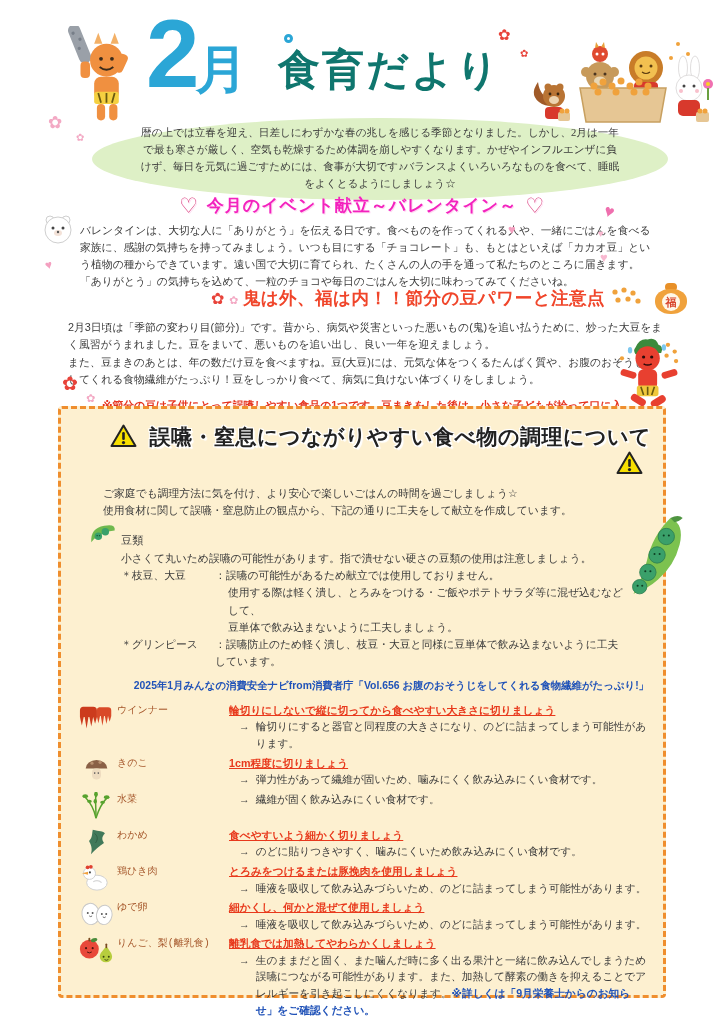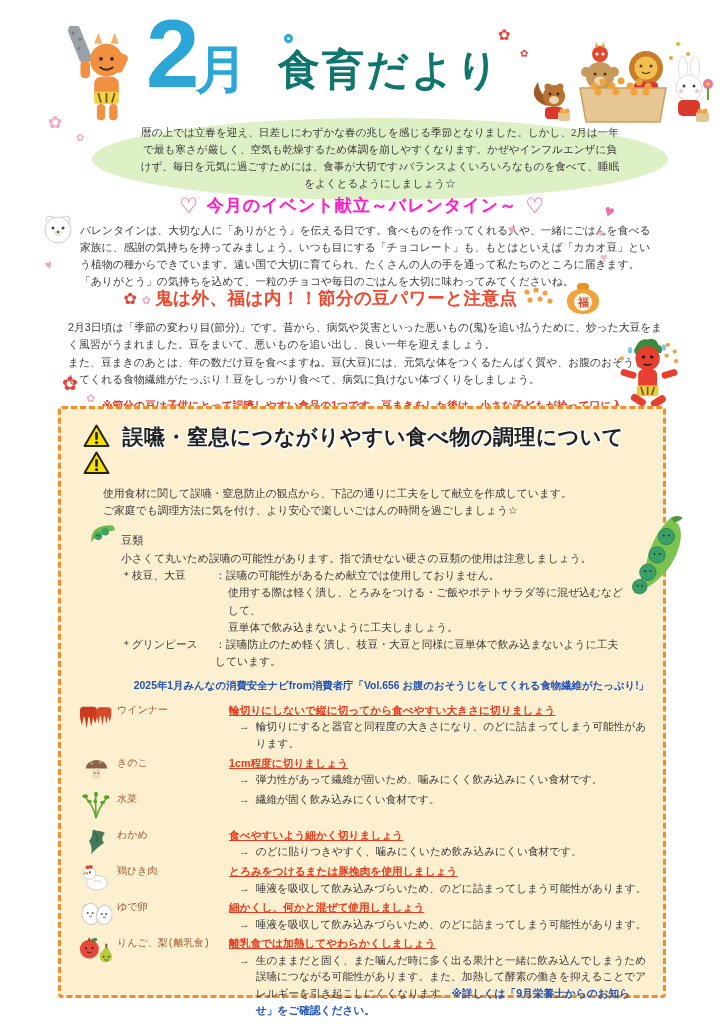--- a/index.html
+++ b/index.html
@@ -29,39 +29,39 @@
 
   
   .valentine { position:absolute; left:36px; top:194px; width:652px; }
   .valentine-title { text-align:center; font-size:17px; font-weight:bold; color:#f322be;
     text-shadow:1px 1px 0 #ffd7f2; letter-spacing:1px; }
   .valentine-title .heart-big { color:#d9417c; font-size:21px; font-weight:normal; vertical-align:-2px; padding:0 8px; }
   .valentine-body { margin:4px 30px 0 44px; font-size:10.8px; line-height:1.58; color:#3a3a3a; }
 
   
   .setsubun { position:absolute; left:36px; top:282px; width:652px; }
-  .setsubun-title-row { text-align:center; }
+  .setsubun-title-row { text-align:right; }
   .setsubun-title { font-size:17.5px; font-weight:900; color:#f0452a; letter-spacing:0.5px; }
   .bean-dots svg { vertical-align:-4px; }
   .setsubun-body { margin:5px 24px 0 32px; font-size:10.8px; line-height:1.6; color:#3a3a3a; }
   .setsubun-warning { margin:8px 60px 0 66px; font-size:10.8px; line-height:1.8;
     color:#e6331e; text-decoration:underline; font-weight:bold; }
 
   
   .fuku-bag { display:inline-block; position:relative; width:34px; height:32px; vertical-align:-10px; margin-left:6px; }
   .fuku-sack { position:absolute; left:1px; top:7px; width:32px; height:25px; background:#f0a23c;
     border-radius:46% 46% 48% 48%; }
   .fuku-knot { position:absolute; left:11px; top:1px; width:12px; height:8px; background:#e89028; border-radius:4px; }
   .fuku-circle { position:absolute; left:8px; top:11px; width:18px; height:18px; background:#fff7e8; border-radius:50%;
     display:flex; align-items:center; justify-content:center; font-size:11px; font-weight:bold; color:#d8432a; }
 
   
   .choking-box { position:absolute; left:58px; top:406px; width:608px; height:592px;
     background:#fdf0d0; border:3px dashed #ef8e2e; border-radius:4px; padding:10px 12px 8px 14px; }
-  .box-title-row { text-align:left; margin-top:4px; }
+  .box-title-row { text-align:right; margin-top:4px; }
   .box-title { font-size:21px; font-weight:900; color:#222; letter-spacing:0.5px;
     text-shadow:-1px -1px 0 #fff,1px -1px 0 #fff,-1px 1px 0 #fff,1px 1px 0 #fff,2px 2px 1px #fff; }
   .box-title-row svg { vertical-align:-4px; margin:0 8px; }
   .box-intro { margin:10px 6px 0 28px; font-size:10.8px; line-height:1.62; color:#3a3a3a; }
 
   .beans-section { position:relative; margin:12px 24px 0 46px; font-size:10.8px; line-height:1.6; color:#3a3a3a; }
   .beans-heading { font-size:11.2px; }
   .bean-row { display:flex; }
   .bean-label { width:94px; flex:none; }
   .bean-indent { padding-left:13px; }
@@ -274,22 +274,22 @@
         <circle cx="13.5" cy="18.6" r="1.6" fill="#222"></circle>
       </svg>
     <span class="box-title">誤嚥・窒息につながりやすい食べ物の調理について</span>
     <svg width="27" height="24" viewBox="0 0 27 24">
         <polygon points="13.5,1.5 25.5,22 1.5,22" fill="#f7df00" stroke="#222" stroke-width="2" stroke-linejoin="round"></polygon>
         <rect x="12.2" y="8" width="2.6" height="8" rx="1.3" fill="#222"></rect>
         <circle cx="13.5" cy="18.6" r="1.6" fill="#222"></circle>
       </svg>
   </div>
   <div class="box-intro">
+    <div>ご家庭でも調理方法に気を付け、より安心で楽しいごはんの時間を過ごしましょう☆</div>
     <div>使用食材に関して誤嚥・窒息防止の観点から、下記の通りに工夫をして献立を作成しています。</div>
-    <div>ご家庭でも調理方法に気を付け、より安心で楽しいごはんの時間を過ごしましょう☆</div>
   </div>
 
   <div class="beans-section">
     <svg class="pea-small" width="28" height="24" viewBox="0 0 24 20">
       <path d="M2,17 Q1,5 13,3 Q23,1 22,7 Q13,8 8,12 Q4,14 2,17z" fill="#6fb94e"></path>
       <circle cx="8" cy="12" r="3.2" fill="#3aa06a"></circle>
         <circle cx="14" cy="8" r="3.2" fill="#3aa06a"></circle>
       <circle cx="7" cy="11.4" r="0.6" fill="#14502e"></circle>
         <circle cx="9" cy="11.4" r="0.6" fill="#14502e"></circle>
     </svg>

